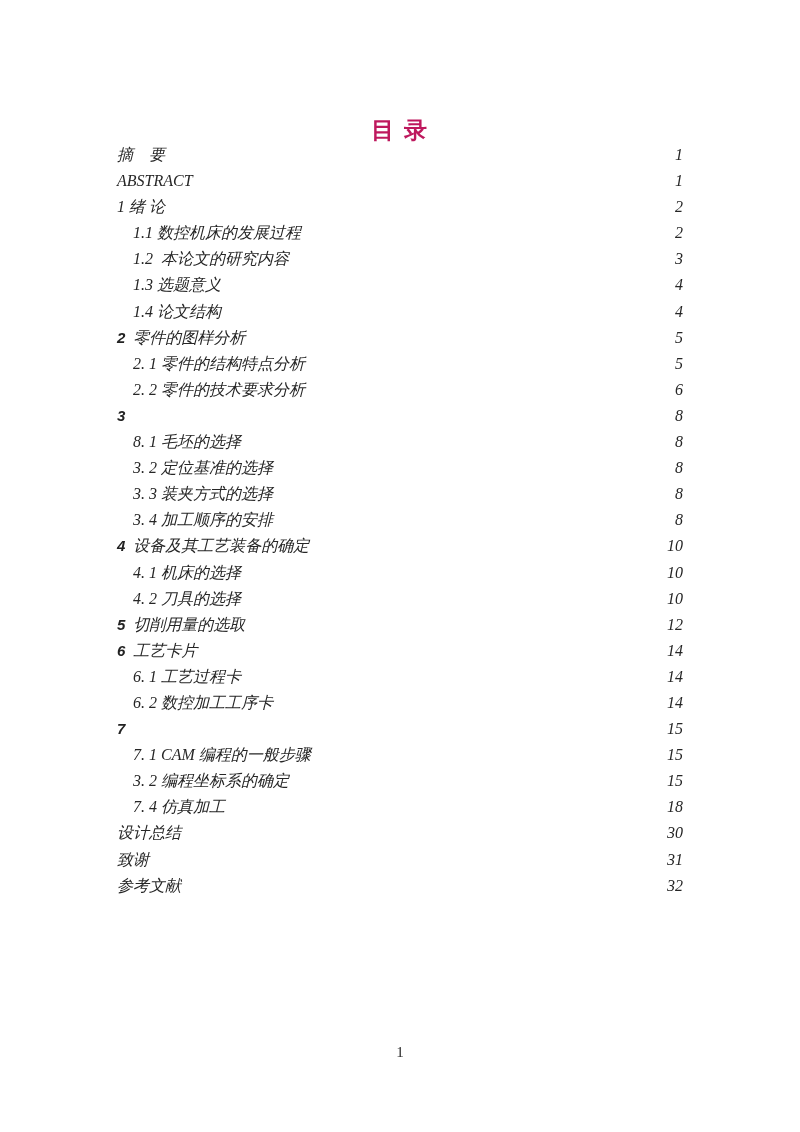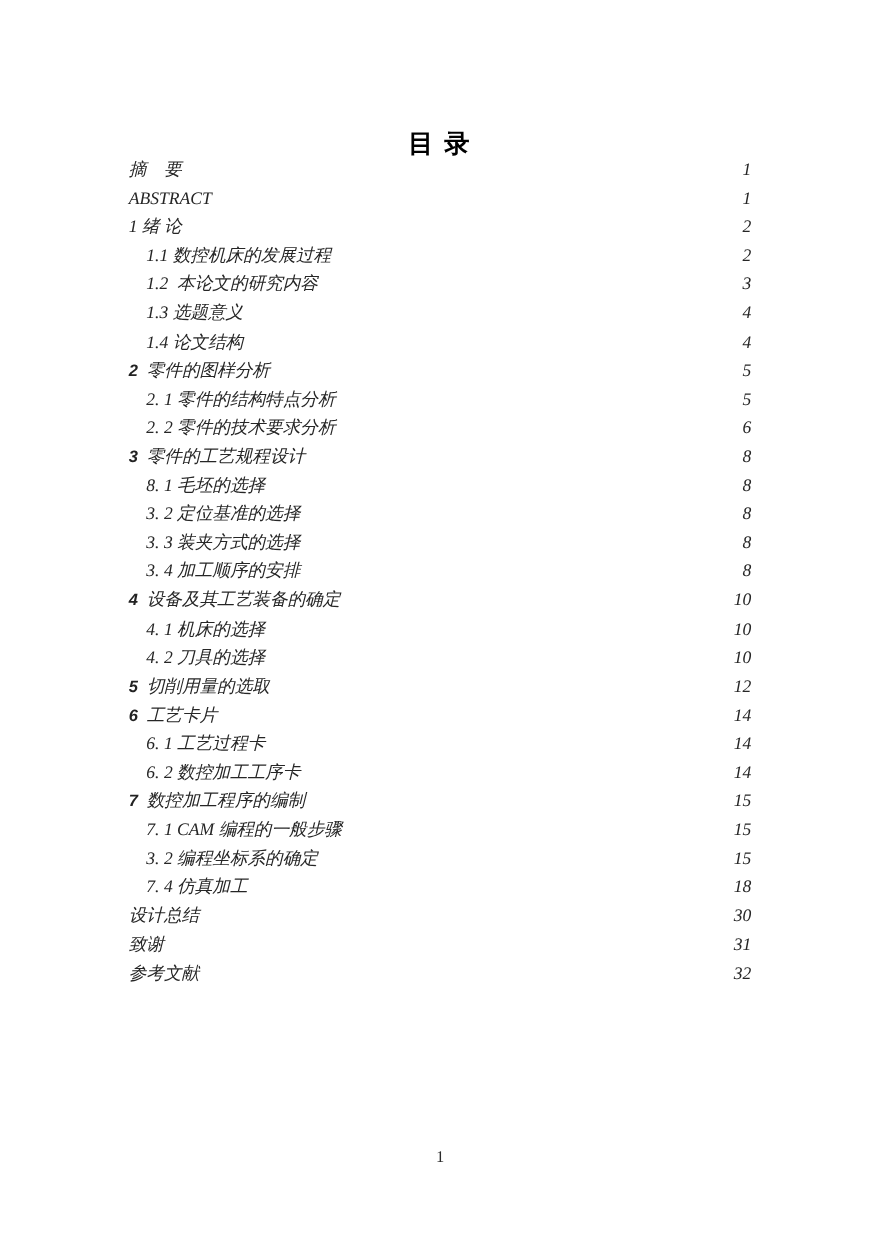--- a/index.html
+++ b/index.html
@@ -20,21 +20,21 @@
   .doc-title {
     position: absolute;
     top: 100px;
     left: 0;
     width: 100%;
     text-align: center;
     font-size: 23px;
     font-weight: bold;
     letter-spacing: 2px;
     white-space: pre;
-    color: #000000;
+    color: #be185d;
   }
   .toc {
     position: absolute;
     top: 142px;
     left: 117px;
     width: 566px;
   }
   .toc-row {
     display: flex;
     align-items: flex-end;
@@ -140,21 +140,20 @@
     <span class="pg">5</span>
   </div>
       <div class="toc-row l1">
 
     <span class="label">2. 2 零件的技术要求分析</span>
     <span class="dots"></span>
     <span class="pg">6</span>
   </div>
       <div class="toc-row">
     <span class="num">3</span>
-    <span class="label">零件的工艺规程设计</span>
     <span class="dots"></span>
     <span class="pg">8</span>
   </div>
       <div class="toc-row l1">
 
     <span class="label">8. 1 毛坯的选择</span>
     <span class="dots"></span>
     <span class="pg">8</span>
   </div>
       <div class="toc-row l1">
@@ -212,21 +211,20 @@
     <span class="pg">14</span>
   </div>
       <div class="toc-row l1">
 
     <span class="label">6. 2 数控加工工序卡</span>
     <span class="dots"></span>
     <span class="pg">14</span>
   </div>
       <div class="toc-row">
     <span class="num">7</span>
-    <span class="label">数控加工程序的编制</span>
     <span class="dots"></span>
     <span class="pg">15</span>
   </div>
       <div class="toc-row l1">
 
     <span class="label">7. 1 CAM 编程的一般步骤</span>
     <span class="dots"></span>
     <span class="pg">15</span>
   </div>
       <div class="toc-row l1">

